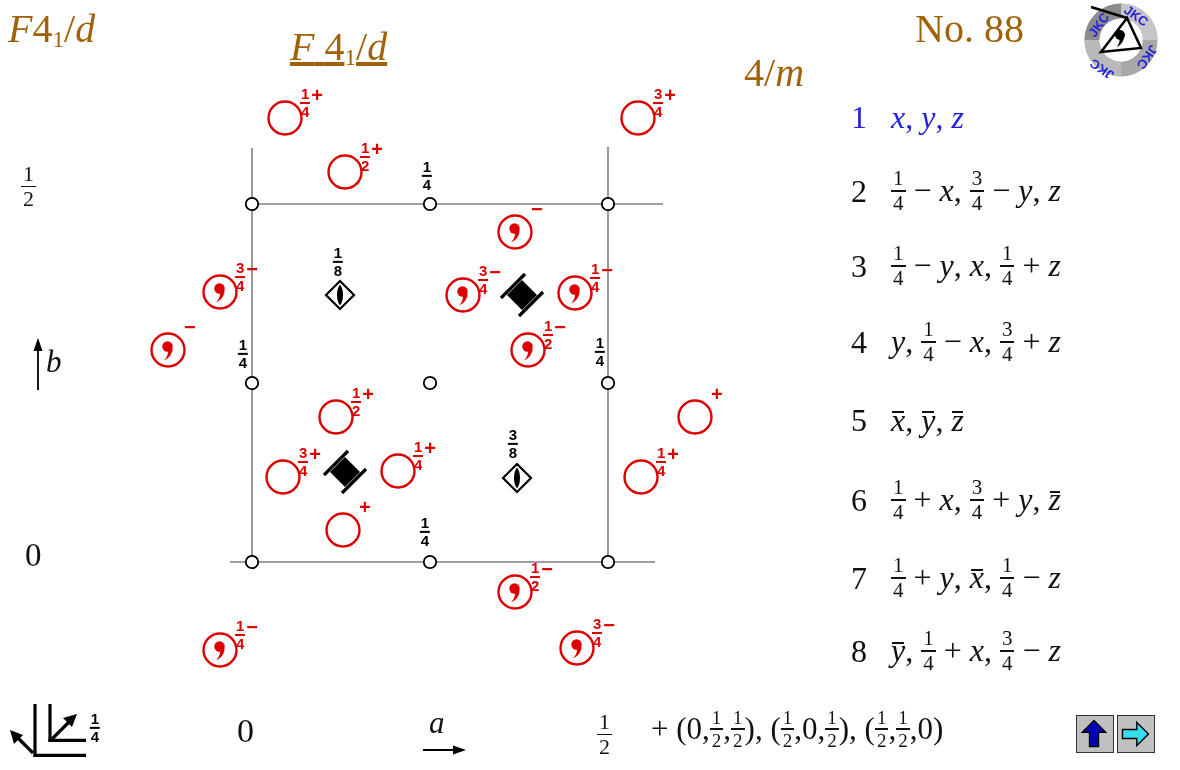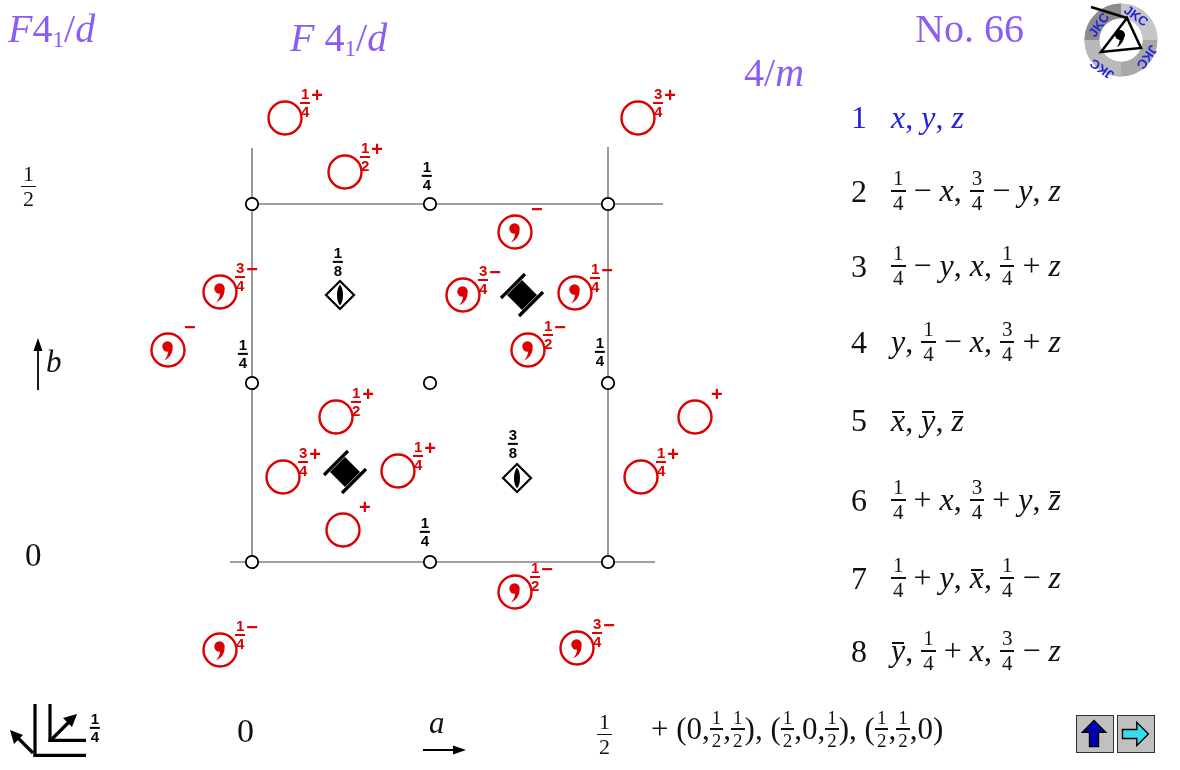--- a/index.html
+++ b/index.html
@@ -1,21 +1,21 @@
 <!DOCTYPE html>
 <html><head>
 <meta charset="utf-8">
 <style>
   html,body{margin:0;padding:0;}
   body{width:1180px;height:770px;background:#fff;position:relative;overflow:hidden;
        font-family:"Liberation Serif","DejaVu Serif",serif;color:#111;}
   .abs{position:absolute;}
   #stage{position:absolute;inset:0;}
   
-  .hdr{font-size:40px;color:#8b5cf6;white-space:nowrap;}
+  .hdr{font-size:40px;color:#a16207;white-space:nowrap;}
   
   .tv{font-style:italic;}
   .ts{font-size:58%;vertical-align:-0.22em;}
   .tb{font-style:italic;position:relative;display:inline-block;}
   .tb::after{content:"";position:absolute;left:1px;right:1px;top:0.30em;border-top:2.2px solid currentColor;}
   .frac{display:inline-block;text-align:center;vertical-align:-0.42em;line-height:1;}
   .frac .fn{display:block;border-bottom:2px solid currentColor;padding:0 2px 1px;}
   .frac .fd{display:block;padding-top:1px;}
   
   .op-row{position:absolute;left:851px;height:46px;display:flex;align-items:center;font-size:32px;}
@@ -45,23 +45,23 @@
       box-sizing:border-box;padding:0;cursor:pointer;}
   svg{display:block;}
   #diagram-svg{position:absolute;left:0;top:0;pointer-events:none;}
 </style>
 </head>
 <body>
 
 <div id="stage">
 
   <div class="abs hdr" style="left:8px;top:5px;"><span class="tv">F</span><span class="tn">4</span><span class="ts">1</span><span class="tn">/</span><span class="tv">d</span></div>
-  <div class="abs hdr" style="left:290px;top:14px;"><span class="tv">F</span><span class="tt"> </span><span class="tn">4</span><span class="ts">1</span><span class="tn">/</span><span class="tv">d</span></div>
+  <div class="abs hdr" style="left:290px;top:23px;text-decoration:underline;"><span class="tv">F</span><span class="tt"> </span><span class="tn">4</span><span class="ts">1</span><span class="tn">/</span><span class="tv">d</span></div>
   <div class="abs hdr" style="left:744px;top:5px;margin-top:44px;"><span class="tn">4</span><span class="tn">/</span><span class="tv">m</span></div>
-  <div class="abs hdr" style="left:915px;top:5px;">No. 66</div>
+  <div class="abs hdr" style="left:915px;top:5px;">No. 88</div>
 
   <div class="abs" style="left:1083px;top:2px;width:76px;height:76px;">
     <svg width="76" height="76" viewBox="0 0 76 76">
       <circle cx="38" cy="38" r="29" fill="none" stroke="#a8a8a8" stroke-width="15"></circle>
       <path d="M 38,9 A 29,29 0 0 1 67,38" fill="none" stroke="#c6c6c6" stroke-width="15"></path>
       <path d="M 9,38 A 29,29 0 0 1 38,9" fill="none" stroke="#8c8c8c" stroke-width="15"></path>
       <path d="M 38,67 A 29,29 0 0 1 9,38" fill="none" stroke="#b9b9b9" stroke-width="15"></path>
       <circle cx="38" cy="38" r="21.5" fill="#fff"></circle>
       <line x1="8" y1="5" x2="44" y2="16" stroke="#000" stroke-width="2.5"></line>
       <polygon points="44,16 18,50 58,46" fill="#fff" stroke="#000" stroke-width="2.5"></polygon>

